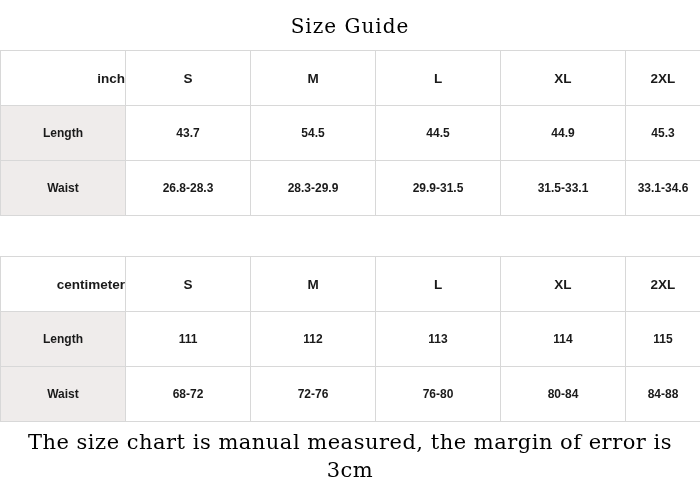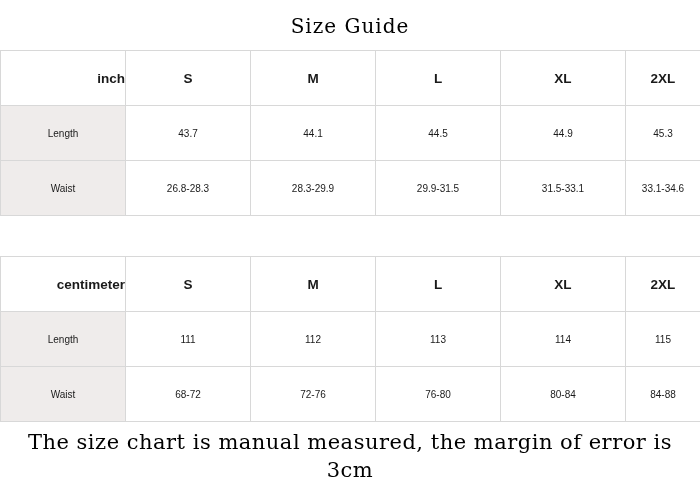--- a/index.html
+++ b/index.html
@@ -30,22 +30,22 @@
   }
   table.size-table {
     width: 700px;
     border-collapse: collapse;
     table-layout: fixed;
   }
   table.size-table td, table.size-table th {
     border: 1px solid #d8d8d8;
     text-align: center;
     vertical-align: middle;
-    font-weight: normal;
-    font-size: 10px;
+    font-weight: bold;
+    font-size: 12px;
     color: #1a1a1a;
     padding: 0;
   }
   table.size-table tr.head-row td {
     height: 54px;
     font-weight: bold;
     font-size: 13.5px;
     background: #ffffff;
   }
   table.size-table tr.data-row td {
@@ -103,21 +103,21 @@
         <td class="rowlabel">inch</td>
         <td>S</td>
         <td>M</td>
         <td>L</td>
         <td>XL</td>
         <td>2XL</td>
       </tr>
       <tr class="data-row">
         <td class="rowlabel">Length</td>
         <td class="cell-val">43.7</td>
-        <td class="cell-val">44.1</td>
+        <td class="cell-val">54.5</td>
         <td class="cell-val">44.5</td>
         <td class="cell-val">44.9</td>
         <td class="cell-val">45.3</td>
       </tr>
       <tr class="data-row">
         <td class="rowlabel">Waist</td>
         <td class="cell-val">26.8-28.3</td>
         <td class="cell-val">28.3-29.9</td>
         <td class="cell-val">29.9-31.5</td>
         <td class="cell-val">31.5-33.1</td>

